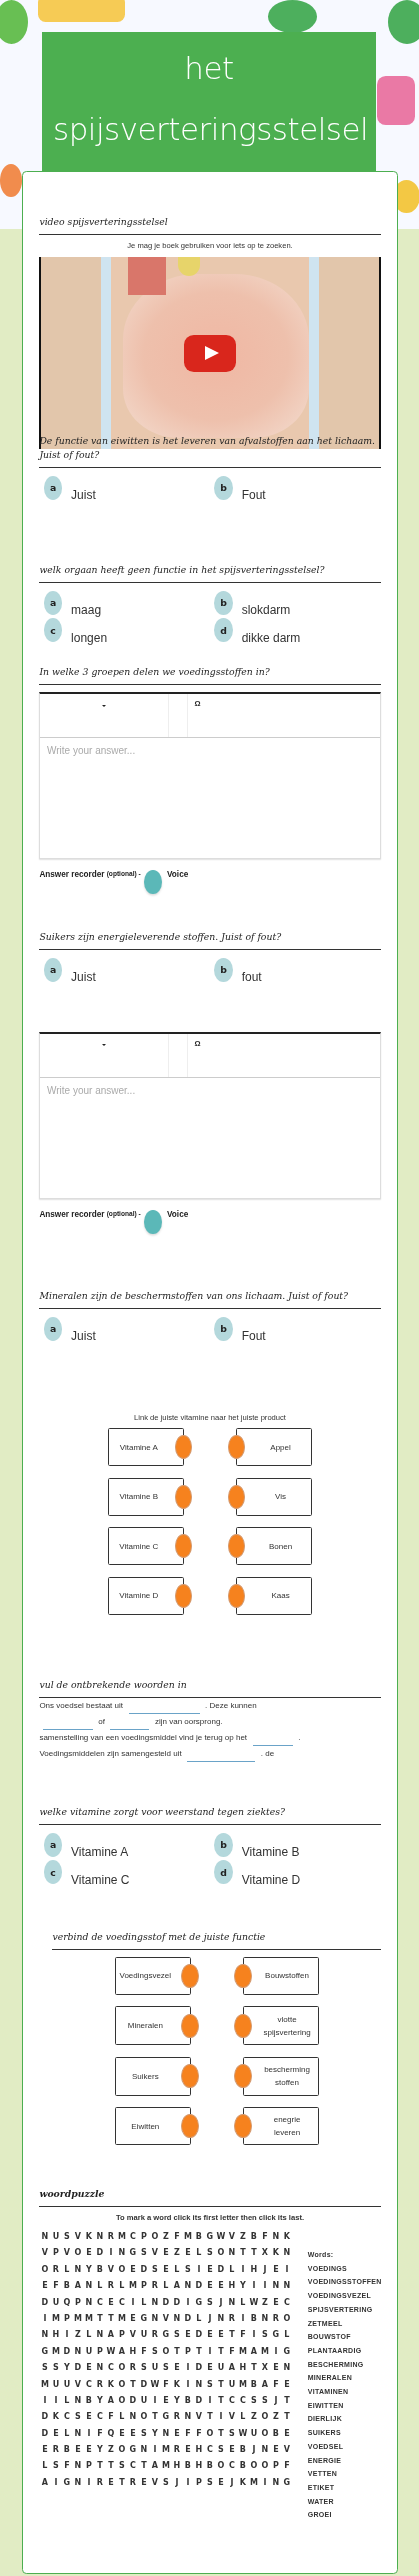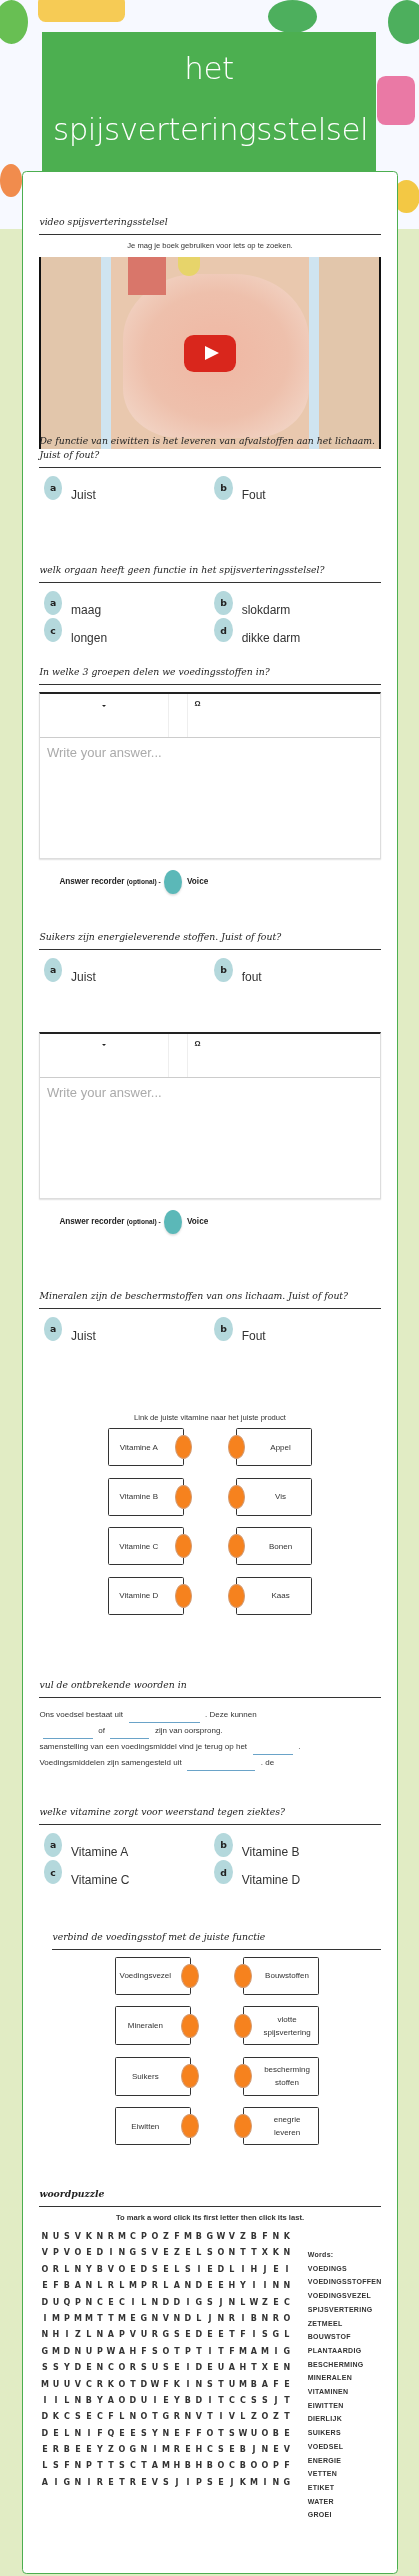--- a/index.html
+++ b/index.html
@@ -75,37 +75,37 @@
   .play::after {
     content: ""; position: absolute; left: 21px; top: 11px;
     border-left: 14px solid #fff; border-top: 7.6px solid transparent; border-bottom: 7.6px solid transparent;
   }
   .editor { margin-top: 6.6px; border: 0.5px solid #ddd; border-top: 2.7px solid #222; box-shadow: 0 1.1px 1.1px rgba(0,0,0,0.12); }
   .toolbar { height: 44px; display: flex; border-bottom: 1.1px solid #ccc; }
   .tb-drop { width: 129px; display: flex; justify-content: center; padding-top: 7.6px; border-right: 0.5px solid #eee; }
   .tb-caret { width: 0; height: 0; border-left: 2.2px solid transparent; border-right: 2.2px solid transparent; border-top: 2.7px solid #222; margin-top: 3.3px; }
   .tb-gap { width: 18.6px; border-right: 0.5px solid #eee; }
   .tb-omega { padding: 5.5px 6.6px; font-weight: bold; font-size: 7.6px; }
-  .textarea { height: 120px; padding: 7.6px 6.6px; font-size: 13px; color: #aaa; }
-  .recorder { display: flex; align-items: center; margin-top: 11px; font-weight: bold; font-size: 8.2px; color: #222; margin-left: 20px; }
+  .textarea { height: 120px; padding: 7.6px 6.6px; font-size: 10px; color: #aaa; }
+  .recorder { display: flex; margin-top: 11px; font-weight: bold; font-size: 8.2px; color: #222; }
   .recorder small { font-size: 6.6px; margin-left: 2.2px; }
   .rec-btn { width: 17.5px; height: 24px; border-radius: 50%; background: #5bb8b8; margin: 0 5.5px 0 3.3px; box-shadow: 0 1.6px 2.2px rgba(0,0,0,0.15); cursor: pointer; }
   .match { position: relative; margin-top: 6.6px; }
   .m-row { display: flex; justify-content: center; gap: 52px; margin-bottom: 11.5px; }
   .m-box {
     width: 76px; min-height: 38px; border: 0.5px solid #333; border-radius: 1.6px;
     display: flex; align-items: center; justify-content: center; text-align: center;
     font-size: 8px; color: #333; position: relative; padding: 0 16.4px; line-height: 13px;
   }
   .m-left { padding-right: 22px; padding-left: 7.6px; }
   .m-right { padding-left: 18.6px; padding-right: 5.5px; }
   .m-dot { position: absolute; top: 50%; margin-top: -12px; width: 17.5px; height: 24px; border-radius: 50%; background: #f6821e; border: 0.5px solid #d49a70; cursor: pointer; }
   .m-left .m-dot { right: -9.3px; }
   .m-right .m-dot { left: -9.3px; }
-  .fill { margin-top: 9px; font-size: 8px; line-height: 16px; color: #333; }
+  .fill { margin-top: 0; font-size: 8px; line-height: 16px; color: #333; }
   .blank { display: inline-block; border-bottom: 0.5px solid #6aa3c8; height: 11px; vertical-align: bottom; margin: 0 3.3px; }
   .ws { display: flex; margin-top: 6.6px; }
   .grid { font-family: "DejaVu Sans", sans-serif; font-size: 8px; letter-spacing: 0; color: #333; }
   .grid-row { display: flex; height: 16.4px; align-items: center; }
   .cell { width: 11px; text-align: center; cursor: pointer; }
   .words { margin-left: 15.3px; font-size: 7px; line-height: 13.7px; color: #333; letter-spacing: 0.3px; }
   .words b { display: block; font-size: 7px; }
 </style>
 </head>
 <body>

